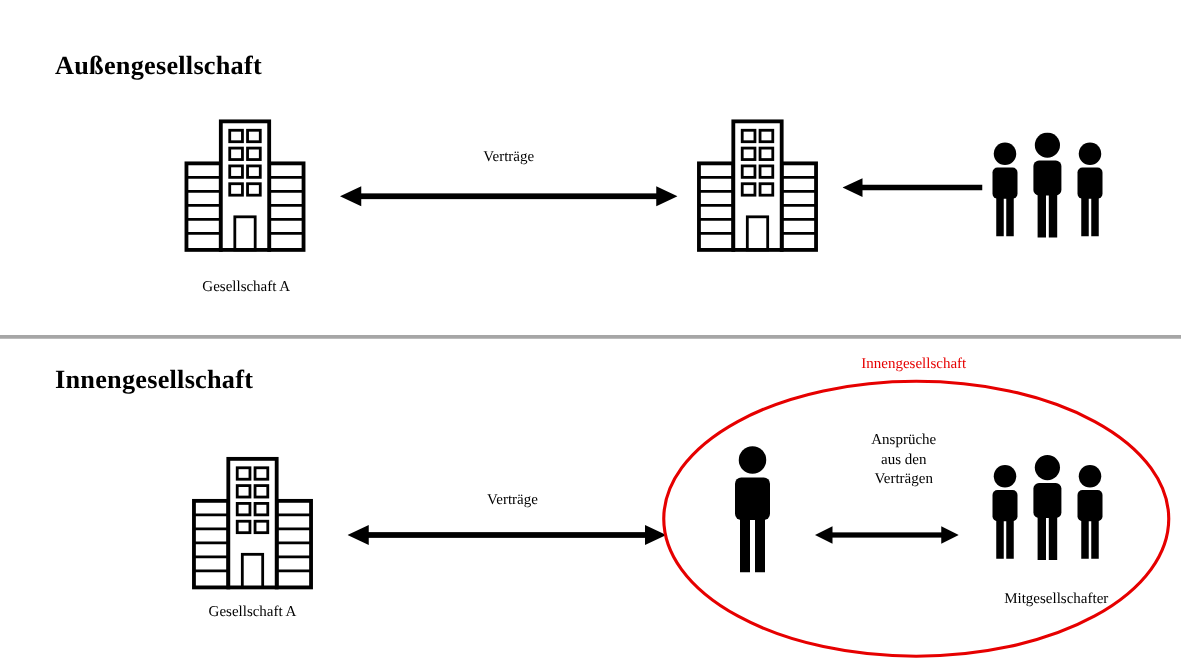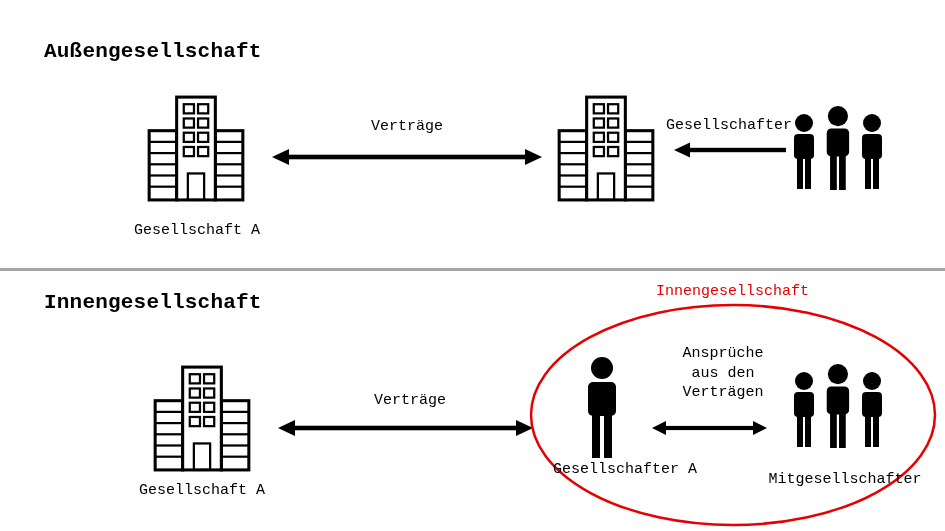--- a/index.html
+++ b/index.html
@@ -1,24 +1,24 @@
 <!DOCTYPE html>
 <html><head>
 <meta charset="utf-8">
 <style>
   html,body{margin:0;padding:0;background:#fff;}
   .stage{
     position:relative;width:945px;height:531px;background:#ffffff;
-    font-family:Liberation Mono, monospace;color:#000;overflow:hidden;
+    font-family:Liberation Serif, serif;color:#000;overflow:hidden;
   }
   .title{
     position:absolute;font-size:21px;font-weight:700;letter-spacing:.2px;white-space:nowrap;
   }
   .label{
-    position:absolute;font-size:15px;text-align:center;white-space:nowrap;
+    position:absolute;font-size:12px;text-align:center;white-space:nowrap;
   }
   .label.left-align{text-align:center;white-space:pre-line;line-height:1.3;}
   .red-text{color:#e60000;}
   .icon,.arrow,.overlay{position:absolute;}
   .icon svg,.arrow svg,.overlay svg{display:block;width:100%;height:100%;}
   .divider{
     position:absolute;left:0;width:945px;height:2.5px;background:#a6a6a6;
   }
 </style>
 </head>
@@ -85,21 +85,20 @@
       <rect x="43" y="26" width="10" height="9" stroke-width="2.2"></rect>
       <rect x="57" y="26" width="10" height="9" stroke-width="2.2"></rect>
       <rect x="43" y="40" width="10" height="9" stroke-width="2.2"></rect>
       <rect x="57" y="40" width="10" height="9" stroke-width="2.2"></rect>
       <rect x="43" y="54" width="10" height="9" stroke-width="2.2"></rect>
       <rect x="57" y="54" width="10" height="9" stroke-width="2.2"></rect>
       <rect x="47" y="80" width="16" height="26" stroke-width="2.2"></rect>
     </svg>
   </div>
 
-  <div class="label" style="left:666px;top:117px;width:124px">Gesellschafter</div>
   <div class="arrow" style="left:674px;top:140px;width:112px;height:20px">
     <svg viewBox="0 0 112 20" fill="#000">
       <polygon points="0,10 16,2.5 16,17.5"></polygon>
       <rect x="14" y="7.8" width="98" height="4.4"></rect>
     </svg>
   </div>
 
   <div class="icon" style="left:788px;top:106px;width:100px;height:92px">
     <svg viewBox="0 0 100 92" fill="#000">
       <g transform="translate(0,8)">
@@ -172,21 +171,20 @@
   <div class="label red-text" style="left:656px;top:283px;width:150px">Innengesellschaft</div>
 
   <div class="icon" style="left:579px;top:356px;width:46px;height:102px">
     <svg viewBox="0 0 46 102" fill="#000">
       <circle cx="23" cy="12" r="11"></circle>
       <rect x="9" y="26" width="28" height="34" rx="5"></rect>
       <rect x="13" y="58" width="8" height="44"></rect>
       <rect x="25" y="58" width="8" height="44"></rect>
     </svg>
   </div>
-  <div class="label" style="left:545px;top:461px;width:160px">Gesellschafter A</div>
 
   <div class="label left-align" style="left:663px;top:344px;width:120px">Ansprüche
 aus den
 Verträgen</div>
   <div class="arrow" style="left:652px;top:418px;width:115px;height:20px">
     <svg viewBox="0 0 115 20" fill="#000">
       <polygon points="0,10 14,3 14,17"></polygon>
       <polygon points="115,10 101,3 101,17"></polygon>
       <rect x="12" y="7.9" width="91" height="4.2"></rect>
     </svg>

